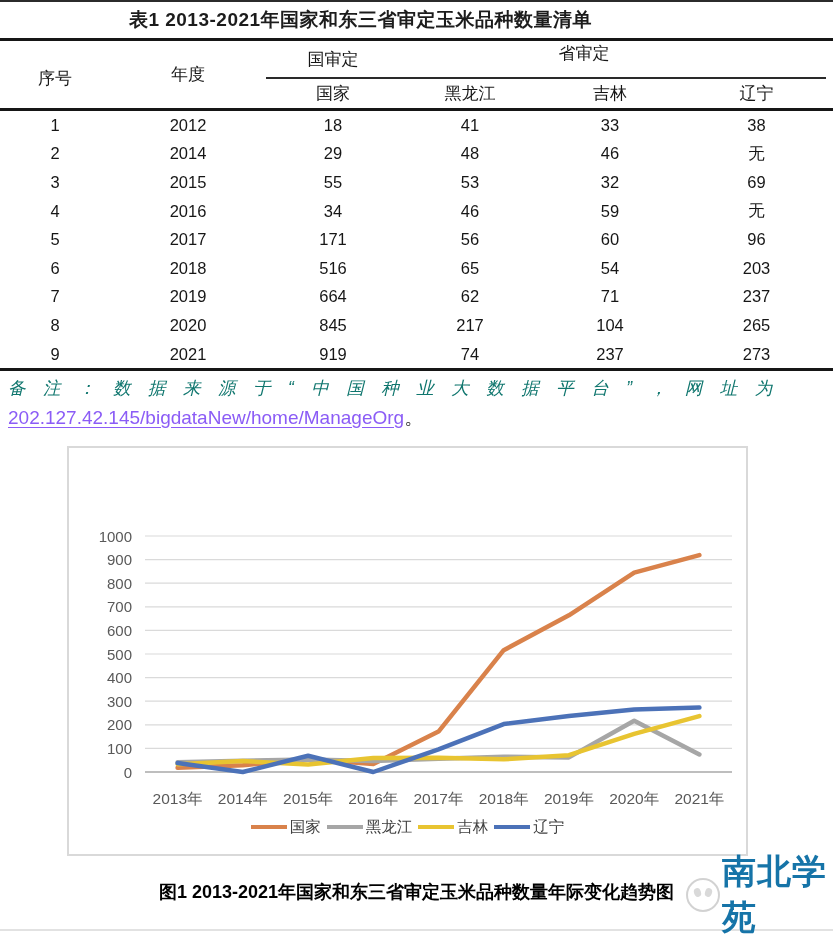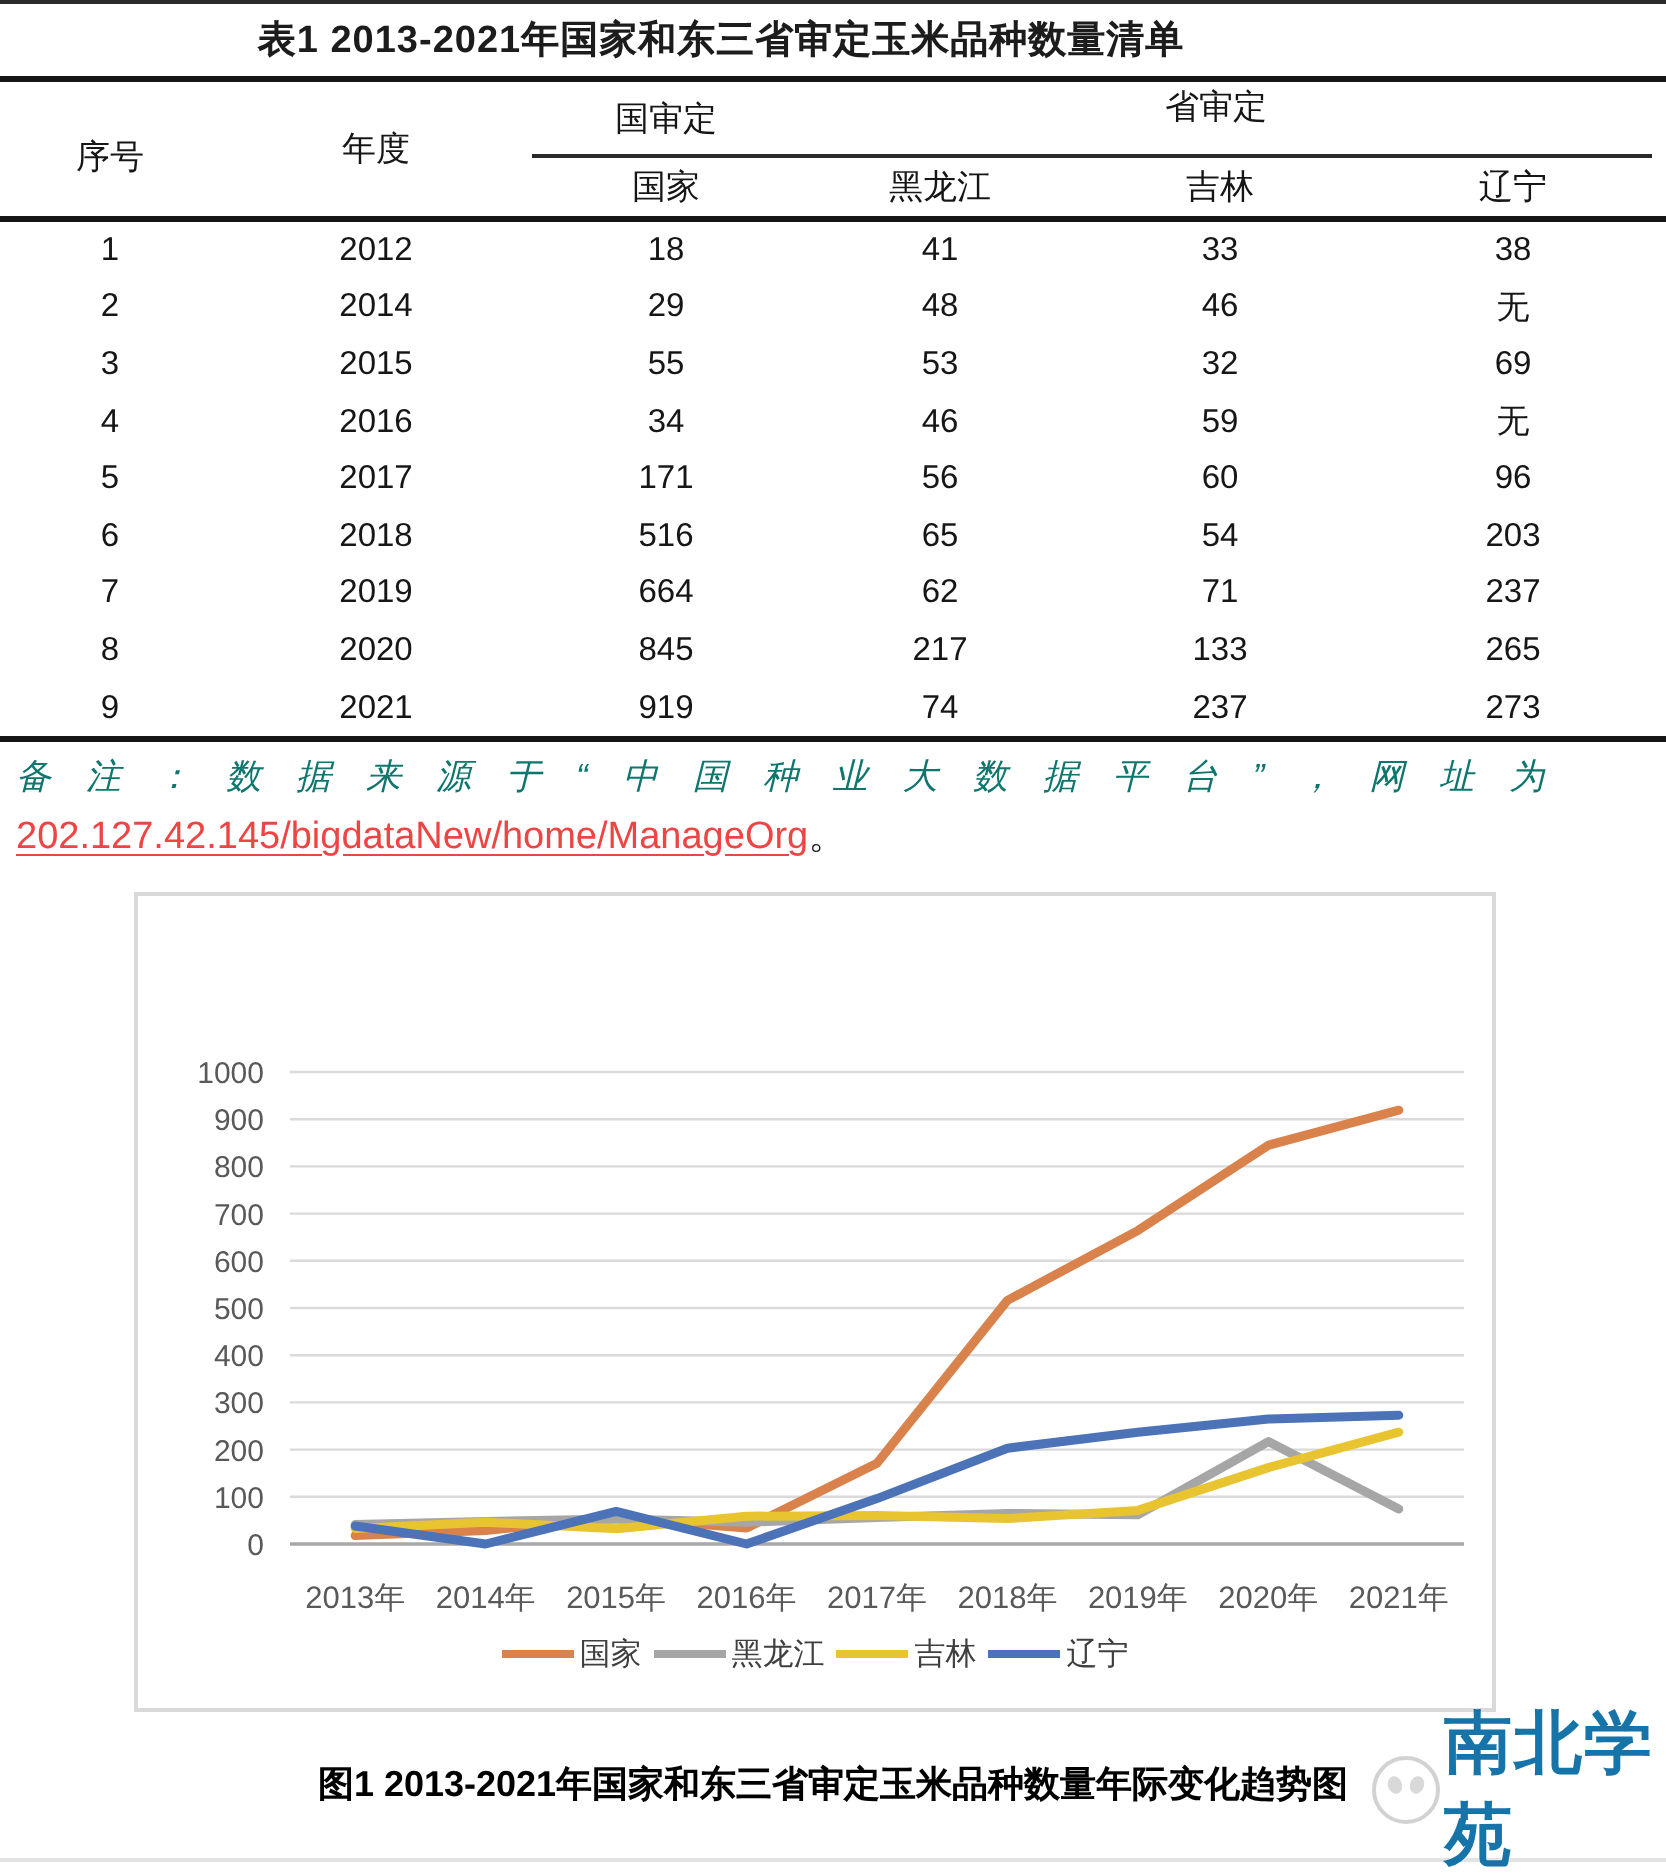--- a/index.html
+++ b/index.html
@@ -22,38 +22,38 @@
   .line-group  { left:266px; top:39px; width:560px; height:2px; background:#2a2a2a; }
   .line-head   { left:0; top:70px; width:833px; height:3px; }
   .line-bottom { left:0; top:330px; width:833px; height:3px; }
   .hcell {
     position:absolute; display:flex; align-items:center; justify-content:center;
     font-size:17px; color:#161616;
   }
   .h-serial { left:0;   top:3px;  width:110px; height:75px; }
   .h-year   { left:110px; top:3px; width:156px; height:67px;text-align:right; }
   .h-natgrp { left:266px; top:3px; width:134px; height:36px; }
-  .h-provgrp{ left:408px; top:3px; width:400px; height:24px; }
+  .h-provgrp{ left:384px; top:3px; width:400px; height:24px; }
   .h-nat    { left:266px; top:41px; width:134px; height:29px; }
   .h-hlj    { left:400px; top:41px; width:140px; height:29px; }
   .h-jl     { left:540px; top:41px; width:140px; height:29px; }
   .h-ln     { left:680px; top:41px; width:153px; height:29px; }
   .rows { position:absolute; left:0; top:73px; width:833px; height:257px; }
   .trow {
     display:grid; grid-template-columns:110px 156px 134px 140px 140px 153px;
     height:28.6px; align-items:center;
   }
   .tcell { text-align:center; font-size:16.5px; color:#161616; }
   
   .note { position:absolute; left:8px; top:376px; width:817px; }
   .note-line1 {
     font-size:17.5px; letter-spacing:17.5px; white-space:nowrap; color:#0f766e;font-style:italic;
   }
   .note-line2 { margin-top:5px; font-size:19px; }
-  .note-link { color:#ef4444; text-decoration:underline; text-underline-offset:3px; cursor:pointer; }
+  .note-link { color:#8b5cf6; text-decoration:underline; text-underline-offset:3px; cursor:pointer; }
   .note-suffix { color:#161616; }
   
   .chart-box {
     position:absolute; left:67px; top:446px; width:681px; height:410px;
     border:2px solid #d9d9d9; background:#ffffff;
   }
   .chart-box svg { position:absolute; left:0; top:0; }
   .chart-legend {
     position:absolute; left:0; top:366px; width:677px; height:26px;
     display:flex; align-items:center; justify-content:center;
@@ -162,21 +162,21 @@
           <div class="tcell">664</div>
           <div class="tcell">62</div>
           <div class="tcell">71</div>
           <div class="tcell">237</div>
         </div>
         <div class="trow">
           <div class="tcell">8</div>
           <div class="tcell">2020</div>
           <div class="tcell">845</div>
           <div class="tcell">217</div>
-          <div class="tcell">133</div>
+          <div class="tcell">104</div>
           <div class="tcell">265</div>
         </div>
         <div class="trow">
           <div class="tcell">9</div>
           <div class="tcell">2021</div>
           <div class="tcell">919</div>
           <div class="tcell">74</div>
           <div class="tcell">237</div>
           <div class="tcell">273</div>
         </div>

